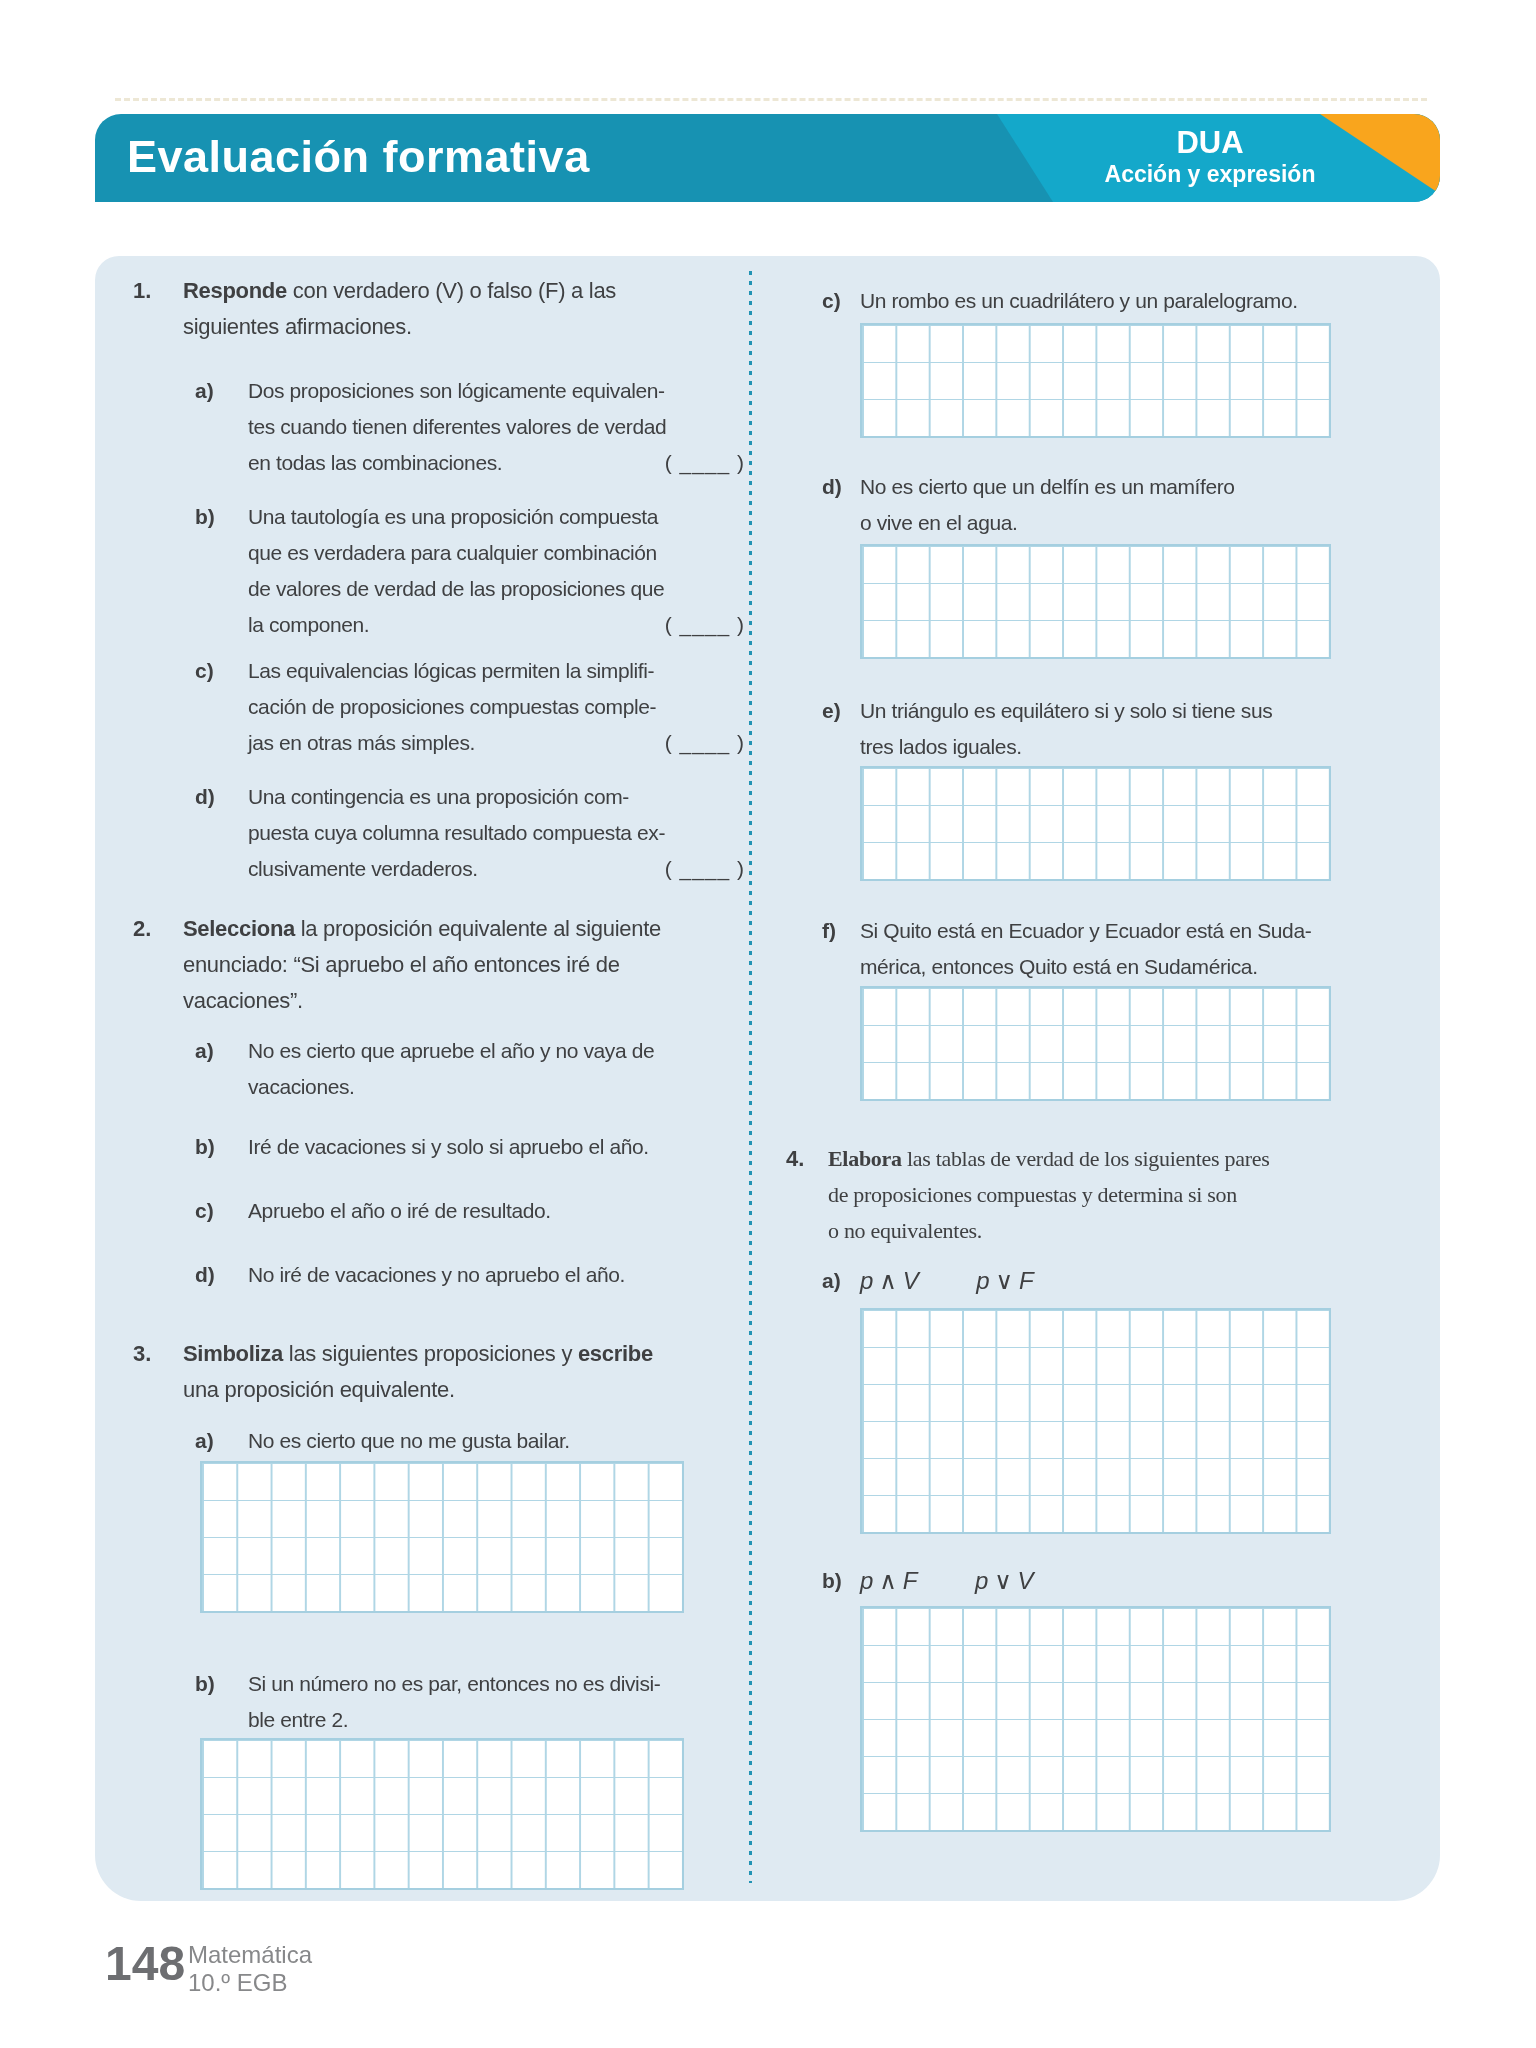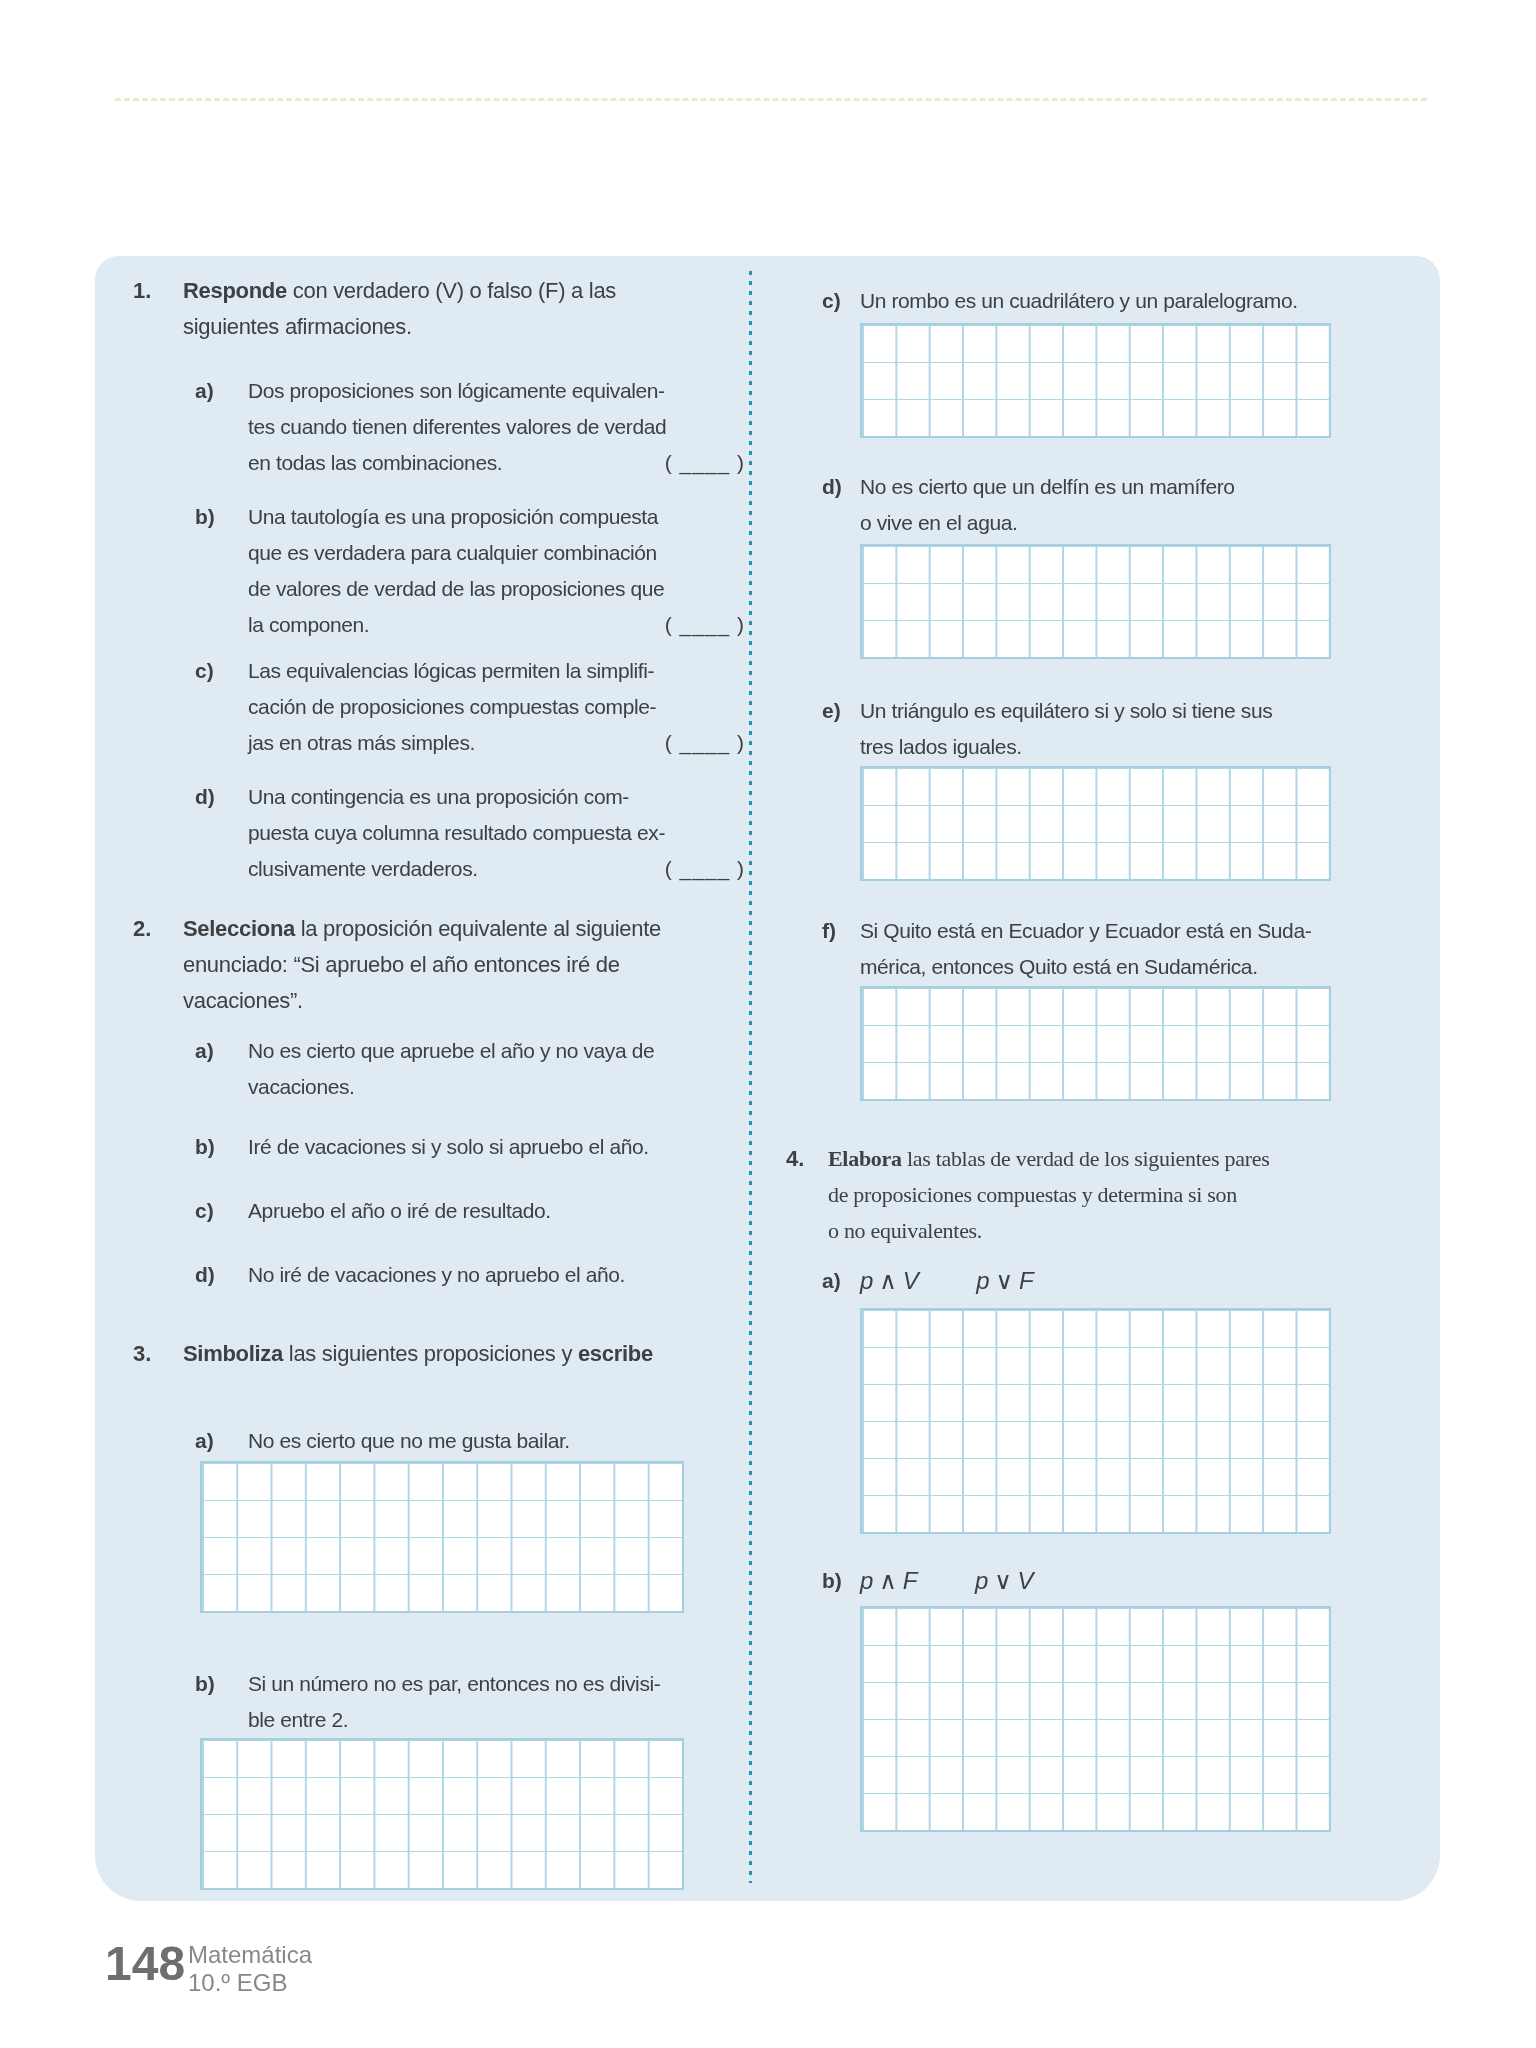--- a/index.html
+++ b/index.html
@@ -69,20 +69,29 @@
   .foot-num { position:absolute; left:105px; top:1936px; font-size:48px; font-weight:700; color:#6d6e71;text-align:center; }
   .foot-lbl { position:absolute; left:188px; top:1941px; font-size:24px; line-height:28px; color:#87888a; }
 </style>
 </head>
 <body>
 
 <div class="page">
 
   <div class="top-dashes"></div>
 
+  <div class="hdr">
+    <div class="hdr-cyan"></div>
+    <div class="hdr-orange"></div>
+    <h1 class="hdr-title">Evaluación formativa</h1>
+    <div class="dua">
+      <div class="dua-t">DUA</div>
+      <div class="dua-s">Acción y expresión</div>
+    </div>
+  </div>
 
   <div class="panel">
     <div class="divider"></div>
 
     <div class="block" style="left:38px;top:17px;width:615px;">
       <span class="qnum">1.</span>
       <div class="qbody"><span class="lead">Responde</span><span> con verdadero (V) o falso (F) a las
 siguientes afirmaciones.</span></div>
     </div>
 
@@ -142,21 +151,21 @@
       <div class="itext">Apruebo el año o iré de resultado.</div>
     </div>
 
     <div class="block" style="left:100px;top:1001px;width:550px;">
       <span class="ilet">d)</span>
       <div class="itext">No iré de vacaciones y no apruebo el año.</div>
     </div>
 
     <div class="block" style="left:38px;top:1080px;width:615px;">
       <span class="qnum">3.</span>
-      <div class="qbody"><span class="lead">Simboliza</span><span> las siguientes proposiciones y </span><span class="lead">escribe</span></div>
+      <div class="qbody"><span class="lead">Simboliza</span><span> las siguientes proposiciones y </span><span class="lead">escribe</span><div>una proposición equivalente.</div></div>
     </div>
 
     <div class="block" style="left:100px;top:1167px;width:550px;">
       <span class="ilet">a)</span>
       <div class="itext">No es cierto que no me gusta bailar.</div>
     </div>
     <div class="grid g-left" style="top:1205px;"></div>
 
     <div class="block" style="left:100px;top:1410px;width:550px;">
       <span class="ilet">b)</span>

